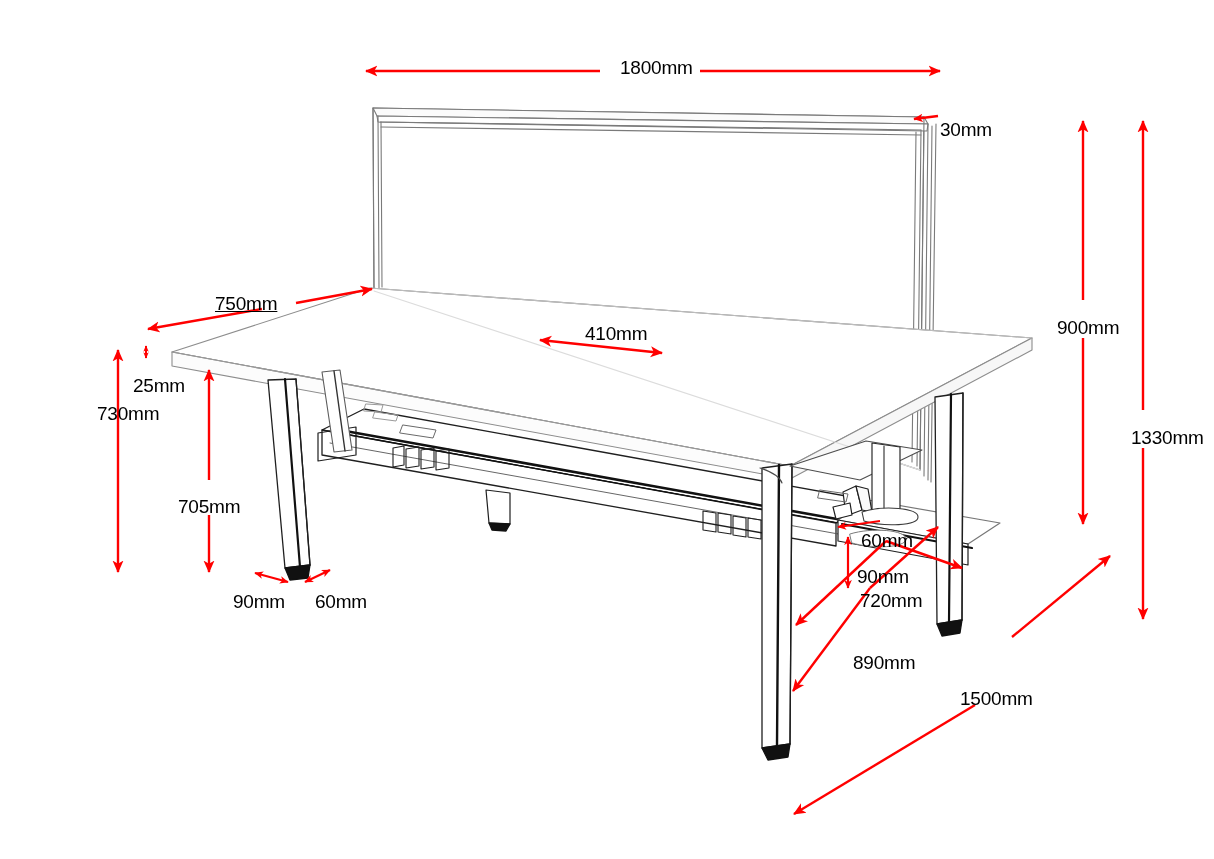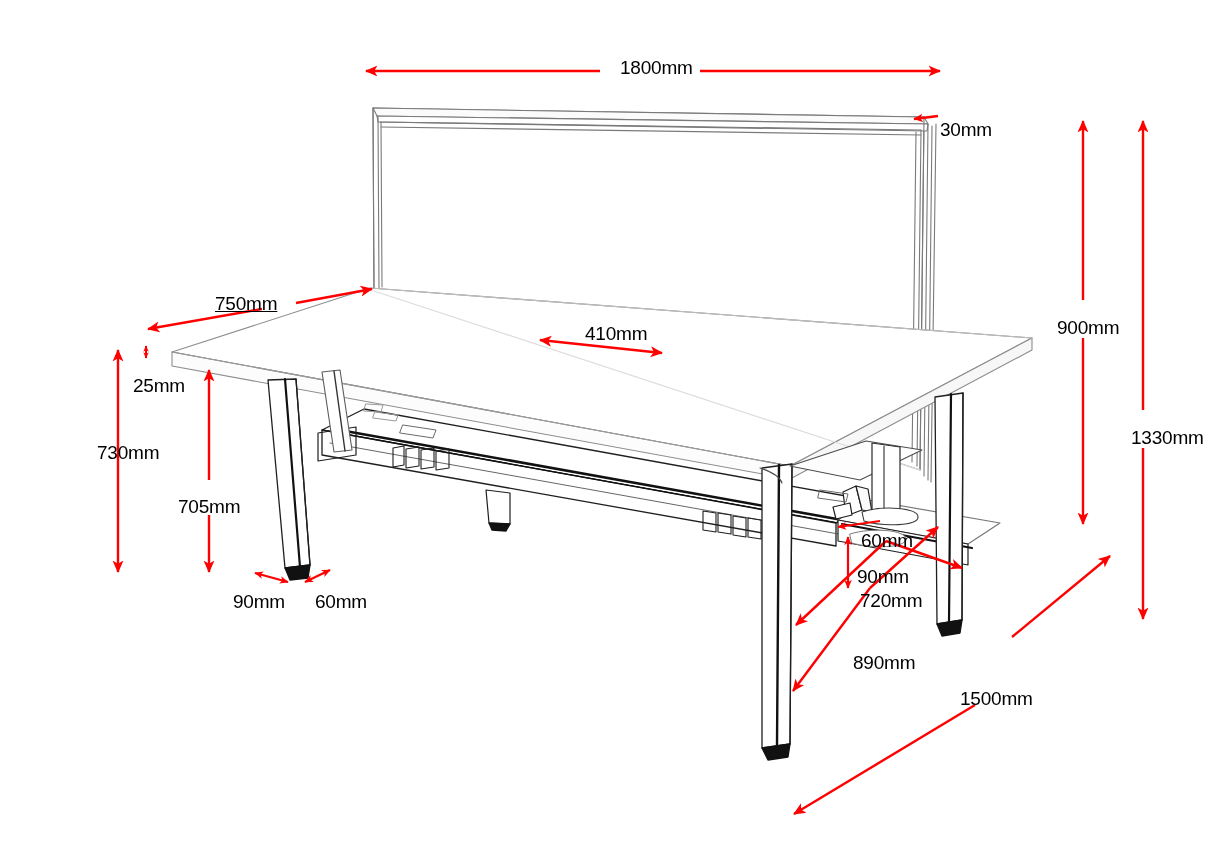--- a/index.html
+++ b/index.html
@@ -227,21 +227,21 @@
   </svg>
 
   <div class="dimlabel" style="left:620px; top:58px;">1800mm</div>
 
   <div class="dimlabel" style="left:940px; top:120px;text-align:center;">30mm</div>
 
   <div class="dimlabel" style="left:215px; top:294px;text-decoration:underline;">750mm</div>
 
   <div class="dimlabel" style="left:133px; top:368px;margin-top:8px;">25mm</div>
 
-  <div class="dimlabel" style="left:97px; top:443px;">730mm</div>
+  <div class="dimlabel" style="left:97px; top:404px;">730mm</div>
 
   <div class="dimlabel" style="left:178px; top:497px;">705mm</div>
 
   <div class="dimlabel" style="left:233px; top:592px;">90mm</div>
 
   <div class="dimlabel" style="left:315px; top:592px;">60mm</div>
 
   <div class="dimlabel" style="left:585px; top:324px;">410mm</div>
 
   <div class="dimlabel" style="left:1057px; top:318px;">900mm</div>

